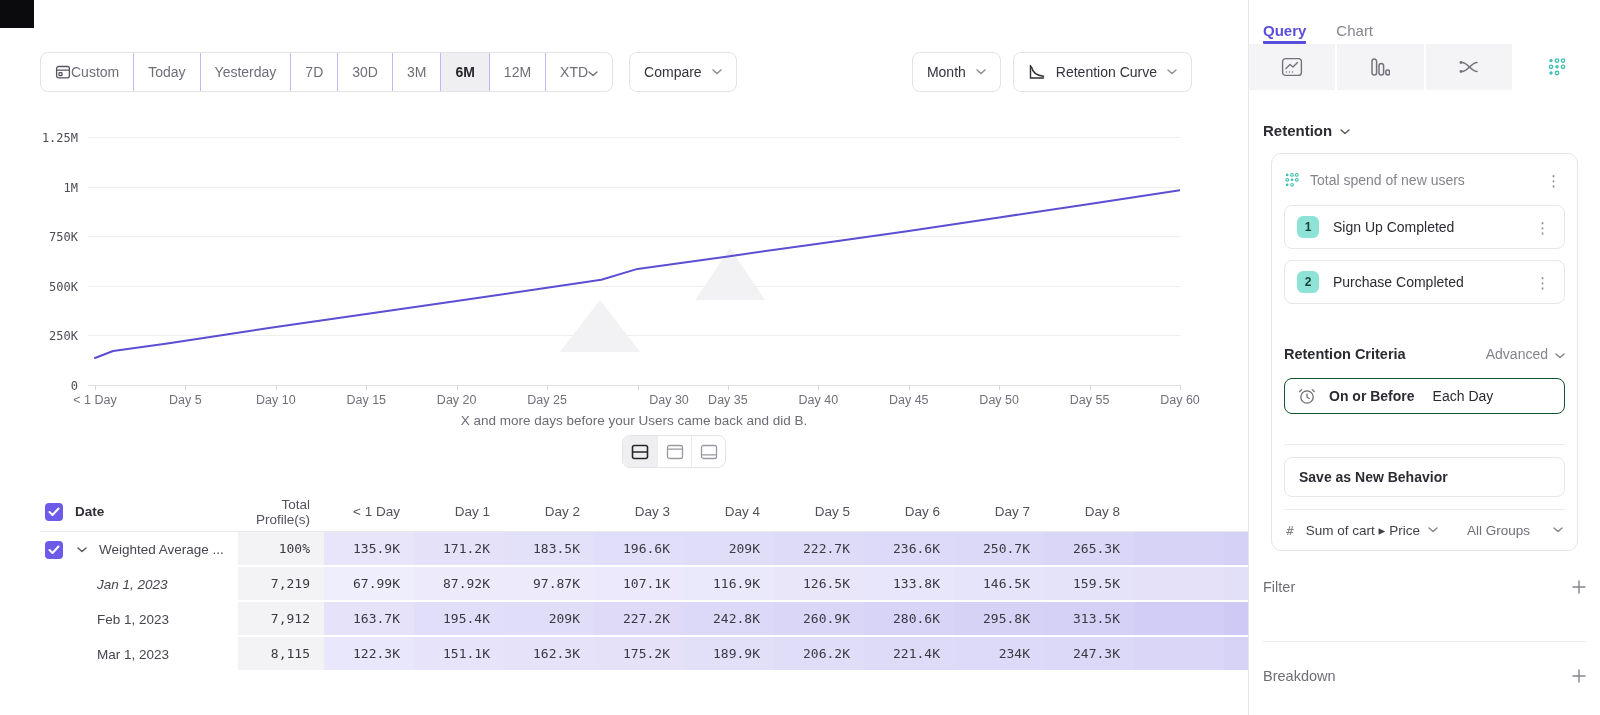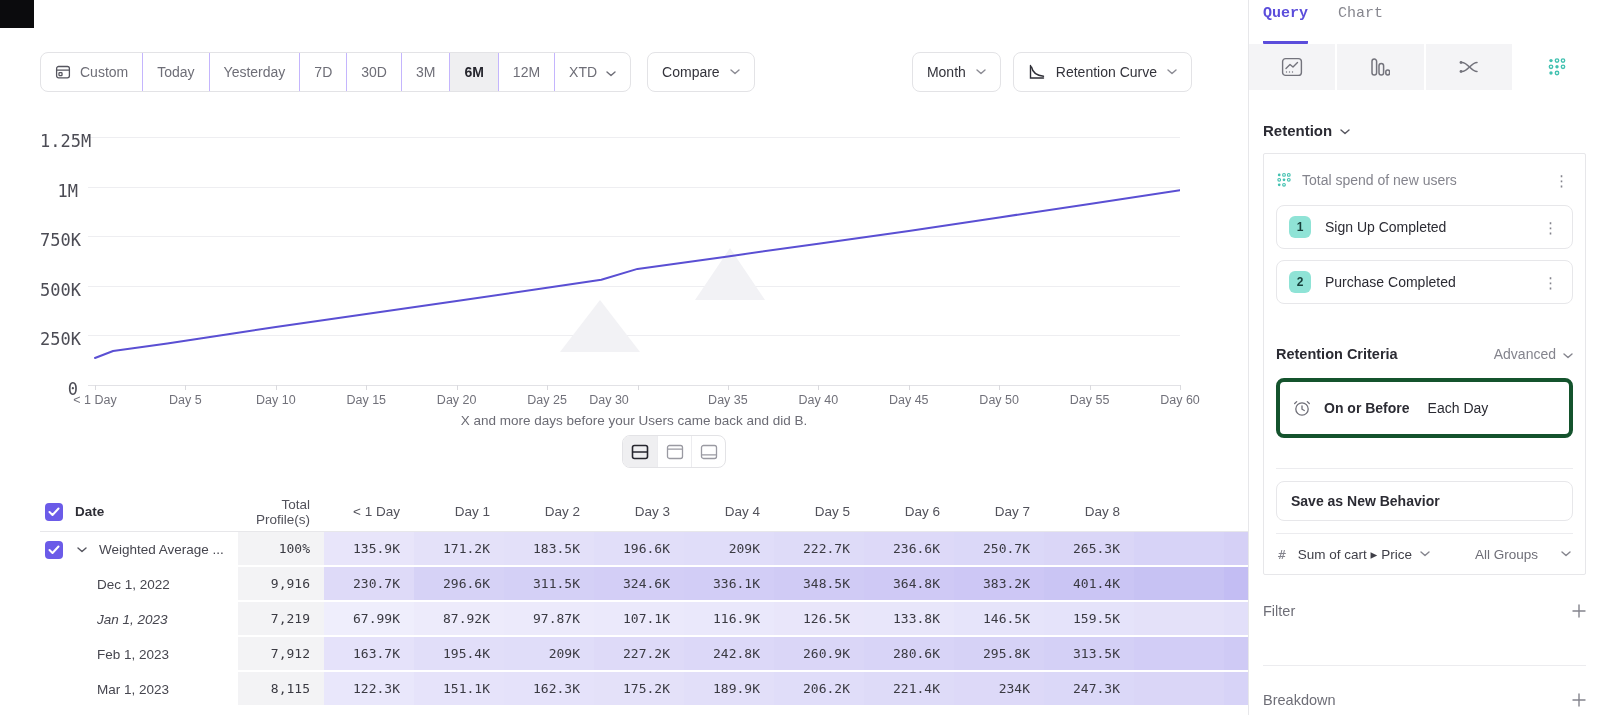--- a/index.html
+++ b/index.html
@@ -7,38 +7,38 @@
     font-family:"Liberation Sans", sans-serif; color:#32323a; }
   .mono { font-family:"DejaVu Sans Mono", monospace; }
   .app { display:flex; width:1600px; height:715px; }
   .main { width:1248px; position:relative; flex:none; }
   .panel { flex:1; border-left:1px solid #e7e7ea; position:relative; background:#fff; }
   .corner-black { position:absolute; left:0; top:0; width:34px; height:28px; background:#0b0b0d; }
 
   
   .toolbar { position:absolute; left:40px; right:56px; top:52px; height:40px; display:flex; align-items:center; }
   .seg { display:flex; align-items:stretch; border:1px solid #e3e3e6; border-radius:8px; overflow:hidden; background:#fff; height:40px; }
-  .range-item { display:flex; align-items:center; gap:9px; padding:0 14px; font-size:14px; color:#6e6e77; cursor:pointer; white-space:nowrap; }
+  .range-item { display:flex; align-items:center; padding:0 14px; font-size:14px; color:#6e6e77; cursor:pointer; white-space:nowrap; }
   .range-item + .range-item { border-left:1px solid #c4b5fd; }
   .range-item.selected { background:#efeff1; color:#26262e; font-weight:700; }
   .range-item .cal { color:#55555e; display:flex; }
   .btn { display:flex; align-items:center; gap:10px; height:40px; padding:0 14px; border:1px solid #e3e3e6; border-radius:8px; background:#fff; font-size:14px; color:#33333b; cursor:pointer; white-space:nowrap; }
   .btn .chev { color:#8b8b93; display:flex; }
   .compare { margin-left:16px; }
   .spacer { flex:1; }
   .month { margin-right:12px; }
   .curve-ic { display:flex; color:#2e2e36; }
 
   
   .legend { position:absolute; left:128px; top:112px; width:1092px; display:flex; justify-content:center; align-items:center; gap:8px; font-size:13px; color:#3c3c44; }
   .legend-sq { width:11px; height:11px; border-radius:2.5px; }
   .chart { position:absolute; left:40px; top:137px; width:1140px; height:248px; }
   .gridline { position:absolute; left:48px; right:0; height:1px; background:#eeeef1; }
   .gridline.base { background:#e2e2e6; }
-  .ylab { position:absolute; left:0; width:38px; text-align:right; font-size:17px; color:#4c4c55; }
+  .ylab { position:absolute; left:0; width:38px; text-align:right; font-size:12px; color:#4c4c55; }
   .xtick { position:absolute; top:248px; width:1px; height:5px; background:#dadade; }
   .xlab { position:absolute; top:256px; transform:translateX(-50%); font-size:12.5px; color:#71717a; white-space:nowrap; }
   .caption { position:absolute; left:48px; width:1092px; top:276px; text-align:center; font-size:13.5px; color:#6c6c75; }
   .plot { position:absolute; left:48px; top:0; width:1092px; height:248px; }
 
   
   .view-toggle { position:absolute; left:128px; top:435px; width:1092px; display:flex; justify-content:center; }
   .vt { display:flex; border:1px solid #e3e3e6; border-radius:8px; overflow:hidden; background:#fff; }
   .vt-btn { width:34px; height:31px; display:flex; align-items:center; justify-content:center; color:#9a9aa2; cursor:pointer; }
   .vt-btn + .vt-btn { border-left:1px solid #ececef; }
@@ -52,40 +52,40 @@
   .trow { display:flex; height:35px; align-items:stretch; }
   .td { flex:none; display:flex; align-items:center; justify-content:flex-end; padding-right:14px; font-size:13px; color:#3a3a42; border-bottom:2px solid #fff; }
   .td.datecell { justify-content:flex-start; padding-right:0; border-bottom:none; font-family:"Liberation Sans",sans-serif; font-size:13.5px; color:#46464f; }
   .td.total { background:#f3f3f5; }
   .cb { width:18px; height:18px; border-radius:4px; background:#6b5be8; display:flex; align-items:center; justify-content:center; flex:none; cursor:pointer; }
   .expand { color:#55555e; margin:0 0 0 14px; display:flex; cursor:pointer; }
   .rowlab { margin-left:12px; white-space:nowrap; overflow:hidden; text-overflow:ellipsis; max-width:130px; }
 
   
   .ptabs { display:flex; align-items:flex-end; padding:10px 0 0 14px; height:44px; gap:30px; }
-  .ptab { font-size:15px; padding-bottom:19px; cursor:pointer; color:#86868e; border-bottom:3px solid transparent; border-radius:1px;font-family:Liberation Mono, monospace; }
+  .ptab { font-size:15px; padding-bottom:2px; cursor:pointer; color:#86868e; border-bottom:3px solid transparent; border-radius:1px; }
   .ptab.active { color:#5b4ddb; font-weight:700; border-bottom-color:#5b4ddb; }
   .icon-bar { display:flex; height:46px; }
   .icon-cell { flex:1; display:flex; align-items:center; justify-content:center; background:#f4f4f6; color:#73737c; cursor:pointer; }
   .icon-cell + .icon-cell { border-left:2px solid #fff; }
   .icon-cell.selected { background:#fff; color:#42c1b0; }
   .sect-head { display:flex; align-items:center; gap:8px; margin:32px 14px 0; font-size:15px; font-weight:700; color:#2b2b33; cursor:pointer; }
   .sect-head .chev { color:#55555e; display:flex; margin-top:2px; }
-  .card { margin:14px 14px 0; border:1px solid #e7e7ea; border-radius:2px; padding:12px 12px 4px; }
+  .card { margin:14px 22px 0; border:1px solid #e7e7ea; border-radius:10px; padding:12px 12px 4px; }
   .bhead { display:flex; align-items:center; height:28px; }
   .bhead .dots { color:#42c1b0; display:flex; flex:none; }
   .bhead .btitle { margin-left:10px; font-size:14px; color:#84848d; flex:1; white-space:nowrap; overflow:hidden; text-overflow:ellipsis; }
   .kebab { color:#84848d; font-size:15px; line-height:1; padding:2px 4px; cursor:pointer; letter-spacing:0; }
   .step { margin-top:11px; border:1px solid #e7e7ea; border-radius:8px; height:44px; display:flex; align-items:center; padding:0 10px 0 12px; cursor:pointer; background:#fff; }
   .badge { width:22px; height:22px; border-radius:6px; background:#8fe3d6; color:#173f3a; font-size:12px; font-weight:700; display:flex; align-items:center; justify-content:center; flex:none; }
   .step-label { margin-left:14px; font-size:14px; color:#2b2b33; flex:1; }
   .criteria { margin-top:42px; display:flex; align-items:center; justify-content:space-between; }
   .criteria .cl { font-size:14.5px; font-weight:700; color:#2b2b33; }
   .criteria .cr { display:flex; align-items:center; gap:7px; font-size:14px; color:#84848d; cursor:pointer; }
-  .timing { margin-top:16px; border:4px solid #14532d; border-radius:8px; height:60px; display:flex; align-items:center; padding:0 12px; cursor:pointer; }
+  .timing { margin-top:16px; border:1px solid #14532d; border-radius:8px; height:36px; display:flex; align-items:center; padding:0 12px; cursor:pointer; }
   .timing .clock { color:#6e6e77; display:flex; flex:none; }
   .timing .cond { margin-left:12px; font-size:14px; font-weight:700; color:#2b2b33; }
   .timing .win { margin-left:18px; font-size:14px; color:#2b2b33; }
   .divider { margin-top:30px; border-top:1px solid #ececef; }
   .save { margin-top:12px; border:1px solid #e7e7ea; border-radius:8px; height:40px; display:flex; align-items:center; padding:0 14px; font-size:14px; font-weight:700; color:#2b2b33; cursor:pointer; }
   .measure { margin-top:12px; border-top:1px solid #ececef; padding:12px 2px 8px; display:flex; align-items:center; }
   .measure .hash { color:#84848d; font-size:13px; }
   .measure .mlabel { margin-left:12px; font-size:13.5px; color:#3f3f48; }
   .measure .chev { color:#84848d; display:flex; margin-left:8px; }
   .measure .grp { margin-left:auto; display:flex; align-items:center; gap:15px; font-size:13.5px; color:#6e6e77; cursor:pointer; }
@@ -195,21 +195,21 @@
         <div class="xlab" style="left: 145.417px;">Day 5</div>
         <div class="xtick" style="left: 235.833px;"></div>
         <div class="xlab" style="left: 235.833px;">Day 10</div>
         <div class="xtick" style="left: 326.25px;"></div>
         <div class="xlab" style="left: 326.25px;">Day 15</div>
         <div class="xtick" style="left: 416.667px;"></div>
         <div class="xlab" style="left: 416.667px;">Day 20</div>
         <div class="xtick" style="left: 507.083px;"></div>
         <div class="xlab" style="left: 507.083px;">Day 25</div>
         <div class="xtick" style="left: 597.5px;"></div>
-        <div class="xlab" style="left: 569px;">Day 30</div>
+        <div class="xlab" style="left: 629px;">Day 30</div>
         <div class="xtick" style="left: 687.917px;"></div>
         <div class="xlab" style="left: 687.917px;">Day 35</div>
         <div class="xtick" style="left: 778.333px;"></div>
         <div class="xlab" style="left: 778.333px;">Day 40</div>
         <div class="xtick" style="left: 868.75px;"></div>
         <div class="xlab" style="left: 868.75px;">Day 45</div>
         <div class="xtick" style="left: 959.167px;"></div>
         <div class="xlab" style="left: 959.167px;">Day 50</div>
         <div class="xtick" style="left: 1049.58px;"></div>
         <div class="xlab" style="left: 1049.58px;">Day 55</div>
@@ -295,37 +295,20 @@
           <div class="td mono" style="width: 90px; background: rgba(106, 90, 224, 0.2);">196.6K</div>
           <div class="td mono" style="width: 90px; background: rgba(106, 90, 224, 0.208);">209K</div>
           <div class="td mono" style="width: 90px; background: rgba(106, 90, 224, 0.22);">222.7K</div>
           <div class="td mono" style="width: 90px; background: rgba(106, 90, 224, 0.23);">236.6K</div>
           <div class="td mono" style="width: 90px; background: rgba(106, 90, 224, 0.24);">250.7K</div>
           <div class="td mono" style="width: 90px; background: rgba(106, 90, 224, 0.25);">265.3K</div>
           <div class="td" style="width: 90px; background: rgba(106, 90, 224, 0.267);"></div>
           <div class="td" style="width: 28px; background: rgba(106, 90, 224, 0.282);"></div>
         </div>
         <div class="trow">
-          <div class="td datecell" style="width: 198px;">
-            <span class="rowlab" style="margin-left: 57px;">Dec 1, 2022</span>
-          </div>
-          <div class="td total mono" style="width: 86px;">9,916</div>
-          <div class="td mono" style="width: 90px; background: rgba(106, 90, 224, 0.224);">230.7K</div>
-          <div class="td mono" style="width: 90px; background: rgba(106, 90, 224, 0.275);">296.6K</div>
-          <div class="td mono" style="width: 90px; background: rgba(106, 90, 224, 0.286);">311.5K</div>
-          <div class="td mono" style="width: 90px; background: rgba(106, 90, 224, 0.294);">324.6K</div>
-          <div class="td mono" style="width: 90px; background: rgba(106, 90, 224, 0.3);">336.1K</div>
-          <div class="td mono" style="width: 90px; background: rgba(106, 90, 224, 0.314);">348.5K</div>
-          <div class="td mono" style="width: 90px; background: rgba(106, 90, 224, 0.325);">364.8K</div>
-          <div class="td mono" style="width: 90px; background: rgba(106, 90, 224, 0.337);">383.2K</div>
-          <div class="td mono" style="width: 90px; background: rgba(106, 90, 224, 0.353);">401.4K</div>
-          <div class="td" style="width: 90px; background: rgba(106, 90, 224, 0.373);"></div>
-          <div class="td" style="width: 28px; background: rgba(106, 90, 224, 0.4);"></div>
-        </div>
-        <div class="trow">
           <div class="td datecell" style="width: 198px; font-style: italic;">
             <span class="rowlab" style="margin-left: 57px;">Jan 1, 2023</span>
           </div>
           <div class="td total mono" style="width: 86px;">7,219</div>
           <div class="td mono" style="width: 90px; background: rgba(106, 90, 224, 0.106);">67.99K</div>
           <div class="td mono" style="width: 90px; background: rgba(106, 90, 224, 0.12);">87.92K</div>
           <div class="td mono" style="width: 90px; background: rgba(106, 90, 224, 0.125);">97.87K</div>
           <div class="td mono" style="width: 90px; background: rgba(106, 90, 224, 0.133);">107.1K</div>
           <div class="td mono" style="width: 90px; background: rgba(106, 90, 224, 0.14);">116.9K</div>
           <div class="td mono" style="width: 90px; background: rgba(106, 90, 224, 0.15);">126.5K</div>

